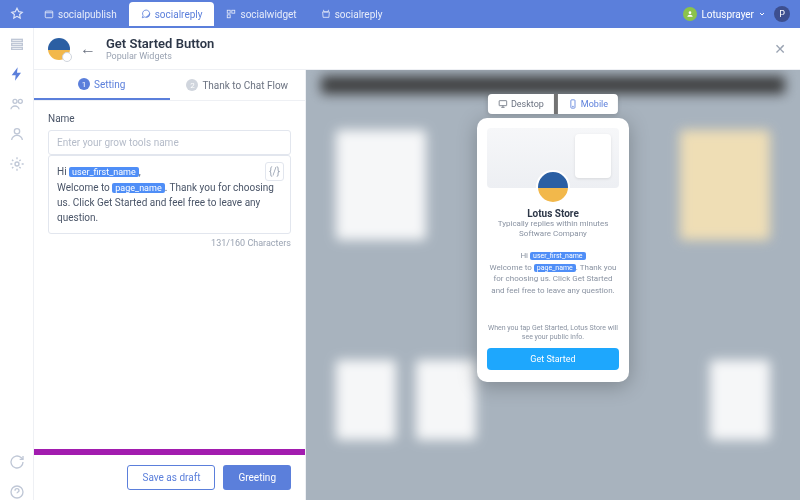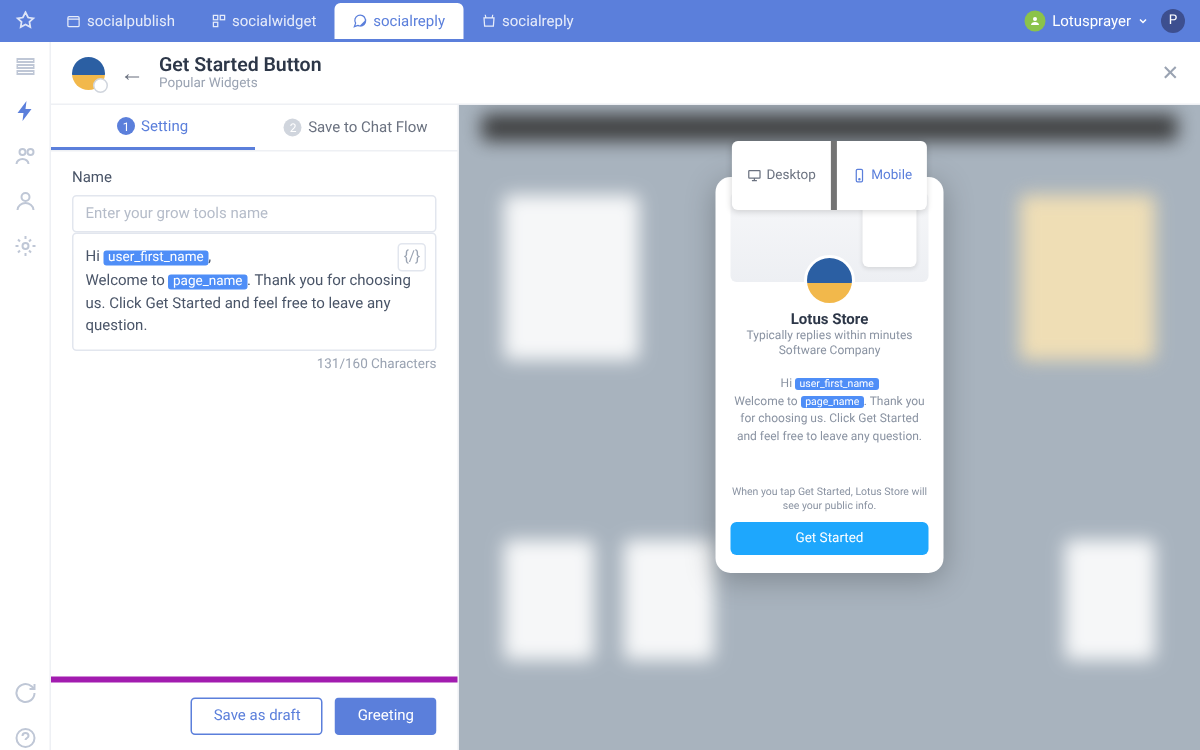--- a/index.html
+++ b/index.html
@@ -36,30 +36,30 @@
 .stbadge.off{background:#d0d5dd}
 .form{padding:12px 14px;flex:1;overflow:auto}
 .field-label{font-size:10px;font-weight:400;color:#4a5568;margin-bottom:6px}
 .text-input{width:100%;border:1px solid #e2e6ee;border-radius:3px;padding:6px 8px;font-size:10px;color:#4a5568;outline:none}
 .text-input::placeholder{color:#b5bcc9}
 .greeting-box{border:1px solid #e2e6ee;border-radius:3px;padding:8px;font-size:10px;color:#4a5568;line-height:1.5;position:relative;min-height:68px}
 .var-tag{background:#4f8ef7;color:#fff;padding:0 3px;border-radius:2px;font-size:9px}
 .insert-var{position:absolute;top:6px;right:6px;color:#9aa3b2;font-size:10px;cursor:pointer;border:1px solid #e2e6ee;border-radius:3px;padding:1px 3px}
 .char-count{text-align:right;font-size:9px;color:#9aa3b2;margin-top:4px}
 .mt{margin-top:14px}
-.footer{display:flex;gap:8px;justify-content:flex-end;padding:10px 14px;border-top:4px solid #a21caf}
+.footer{display:flex;gap:8px;justify-content:flex-end;padding:10px 14px;border-top:6px solid #a21caf}
 .btn{padding:6px 14px;font-size:10px;border-radius:3px;cursor:pointer;border:1px solid transparent}
 .btn.outline{background:#fff;border-color:#5b7fdb;color:#5b7fdb}
 .btn.primary{background:#5b7fdb;color:#fff}
 .preview{flex:1;background:#a8b3be;position:relative;overflow:hidden}
 .blurbg{position:absolute;inset:0;filter:blur(6px);opacity:.9}
 .blurbg .r1{position:absolute;top:6px;left:15px;right:15px;height:18px;background:#333;border-radius:3px}
 .blurbg .card{position:absolute;background:#fff;border-radius:4px}
 .device-toggle{position:absolute;top:24px;left:50%;transform:translateX(-50%);display:flex;background:#fff;border-radius:4px;overflow:hidden;box-shadow:0 1px 4px rgba(0,0,0,.15);z-index:5}
-.dbtn{padding:18px 10px;font-size:9px;display:flex;align-items:center;gap:3px;cursor:pointer;color:#6b7280}
+.dbtn{padding:5px 10px;font-size:9px;display:flex;align-items:center;gap:3px;cursor:pointer;color:#6b7280}
 .dbtn.active{color:#5b7fdb}
 .dbtn+.dbtn{border-left:4px solid #737373}
 .phone{position:absolute;top:48px;left:50%;transform:translateX(-50%);width:152px;background:#fff;border-radius:10px;box-shadow:0 4px 20px rgba(0,0,0,.25);padding:10px 10px 12px;z-index:4}
 .phone-hero{height:60px;background:linear-gradient(180deg,#f6f7f9,#edeff3);border-radius:4px;margin-bottom:-18px;position:relative}
 .phone-hero::before{content:"";position:absolute;right:8px;top:6px;width:36px;height:44px;background:#fff;border-radius:4px;box-shadow:0 1px 3px rgba(0,0,0,.1)}
 .phone-avatar{width:34px;height:34px;border-radius:50%;background:linear-gradient(180deg,#2b5fa3 0%,#2b5fa3 55%,#f2b84b 55%,#f2b84b 100%);margin:0 auto;position:relative;border:2px solid #fff;z-index:2}
 .phone h3{text-align:center;font-size:10px;font-weight:700;color:#2d3748;margin-top:4px}
 .phone .line{text-align:center;font-size:8px;color:#8a93a2;line-height:1.3}
 .phone .msg{text-align:center;font-size:8px;color:#8a93a2;line-height:1.4;margin-top:10px}
 .phone .msg .var-tag{font-size:7px}
@@ -77,33 +77,33 @@
       </svg>
   </span>
   <div class="tabs">
     <div class="tab">
       <svg class="ticon" viewBox="0 0 24 24" fill="none" stroke="currentColor" stroke-width="2">
           <rect x="3" y="5" width="18" height="16" rx="2"></rect>
           <path d="M3 9h18"></path>
         </svg>
       <span>socialpublish</span>
     </div>
+    <div class="tab active">
+      <svg class="ticon" viewBox="0 0 24 24" fill="none" stroke="currentColor" stroke-width="2">
+          <path d="M21 11.5a8.38 8.38 0 01-8.5 8.5 8.5 8.5 0 01-4-1L3 21l2-5.5a8.5 8.5 0 118 4z"></path>
+        </svg>
+      <span>socialreply</span>
+    </div>
     <div class="tab">
       <svg class="ticon" viewBox="0 0 24 24" fill="none" stroke="currentColor" stroke-width="2">
           <rect x="3" y="3" width="7" height="7"></rect>
           <rect x="14" y="3" width="7" height="7"></rect>
           <rect x="3" y="14" width="7" height="7"></rect>
         </svg>
       <span>socialwidget</span>
-    </div>
-    <div class="tab active">
-      <svg class="ticon" viewBox="0 0 24 24" fill="none" stroke="currentColor" stroke-width="2">
-          <path d="M21 11.5a8.38 8.38 0 01-8.5 8.5 8.5 8.5 0 01-4-1L3 21l2-5.5a8.5 8.5 0 118 4z"></path>
-        </svg>
-      <span>socialreply</span>
     </div>
     <div class="tab">
       <svg class="ticon" viewBox="0 0 24 24" fill="none" stroke="currentColor" stroke-width="2">
           <path d="M6 2l1 5h10l1-5M4 7h16l-1 13H5z"></path>
         </svg>
       <span>socialreply</span>
     </div>
   </div>
   <div class="userarea">
     <div class="username">
@@ -171,21 +171,21 @@
 
     <div class="body">
       <div class="left">
         <div class="subtabs">
           <div class="subtab active">
             <span class="stbadge">1</span>
             <span>Setting</span>
           </div>
           <div class="subtab">
             <span class="stbadge off">2</span>
-            <span>Save to Chat Flow</span>
+            <span>Thank to Chat Flow</span>
           </div>
         </div>
 
         <div class="form">
           <div class="field-label">Name</div>
           <input class="text-input" placeholder="Enter your grow tools name" style="">
 
           <div class="greeting-box">
             <span class="insert-var">{/}</span>
             <span>Hi </span><span class="var-tag">user_first_name</span><span>,</span><br>

